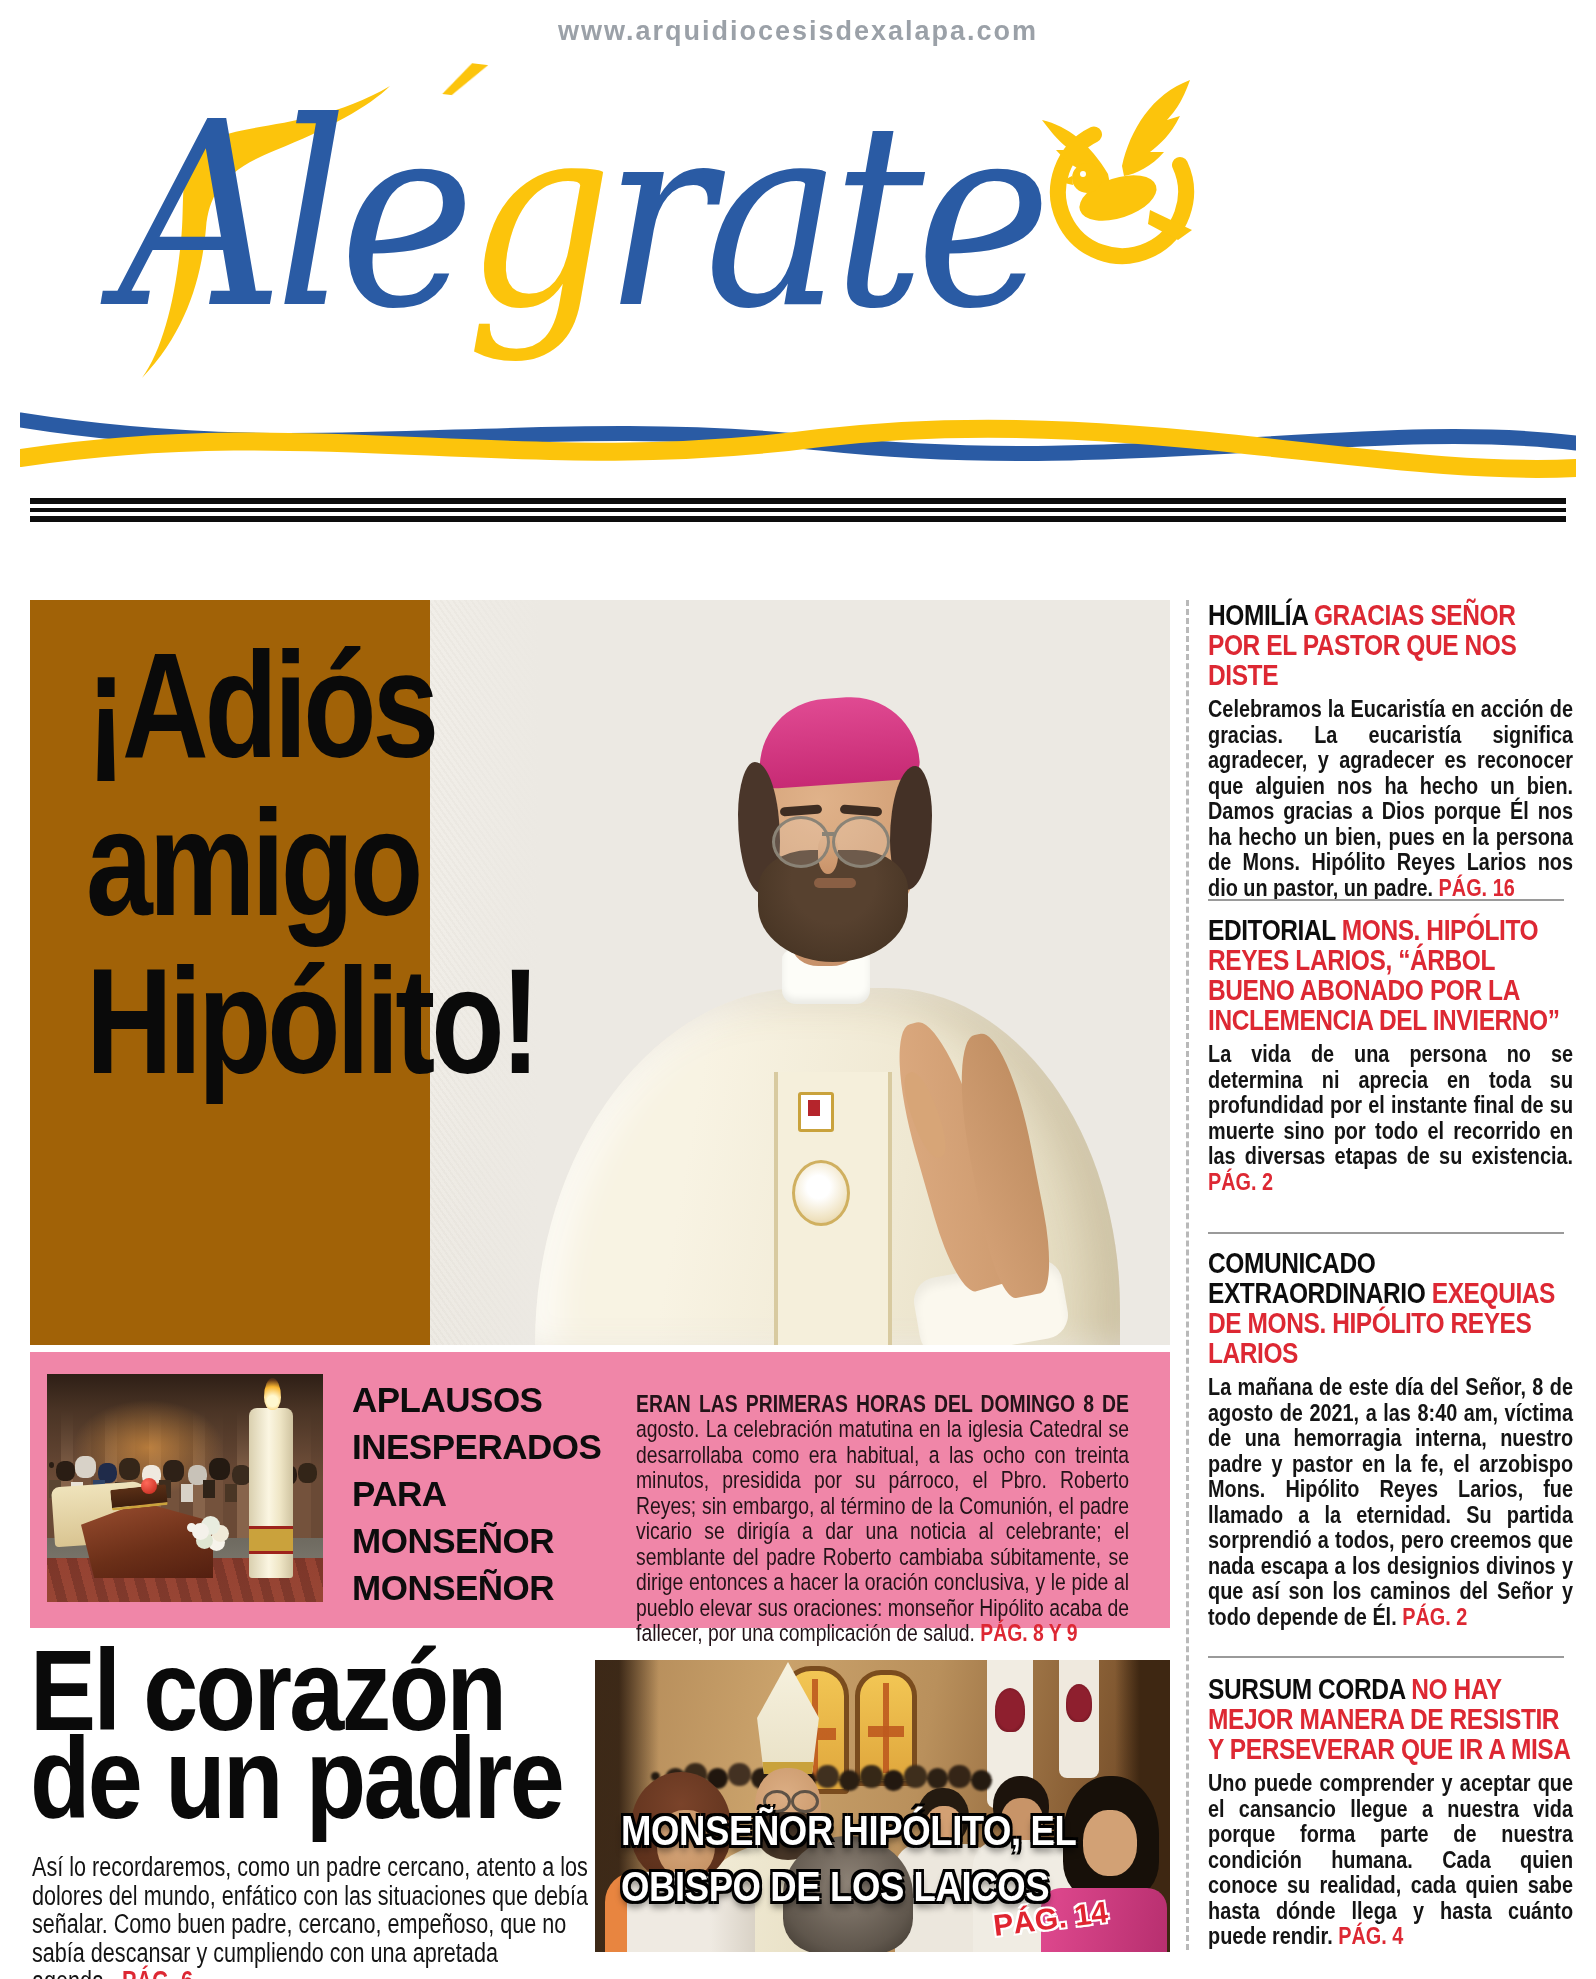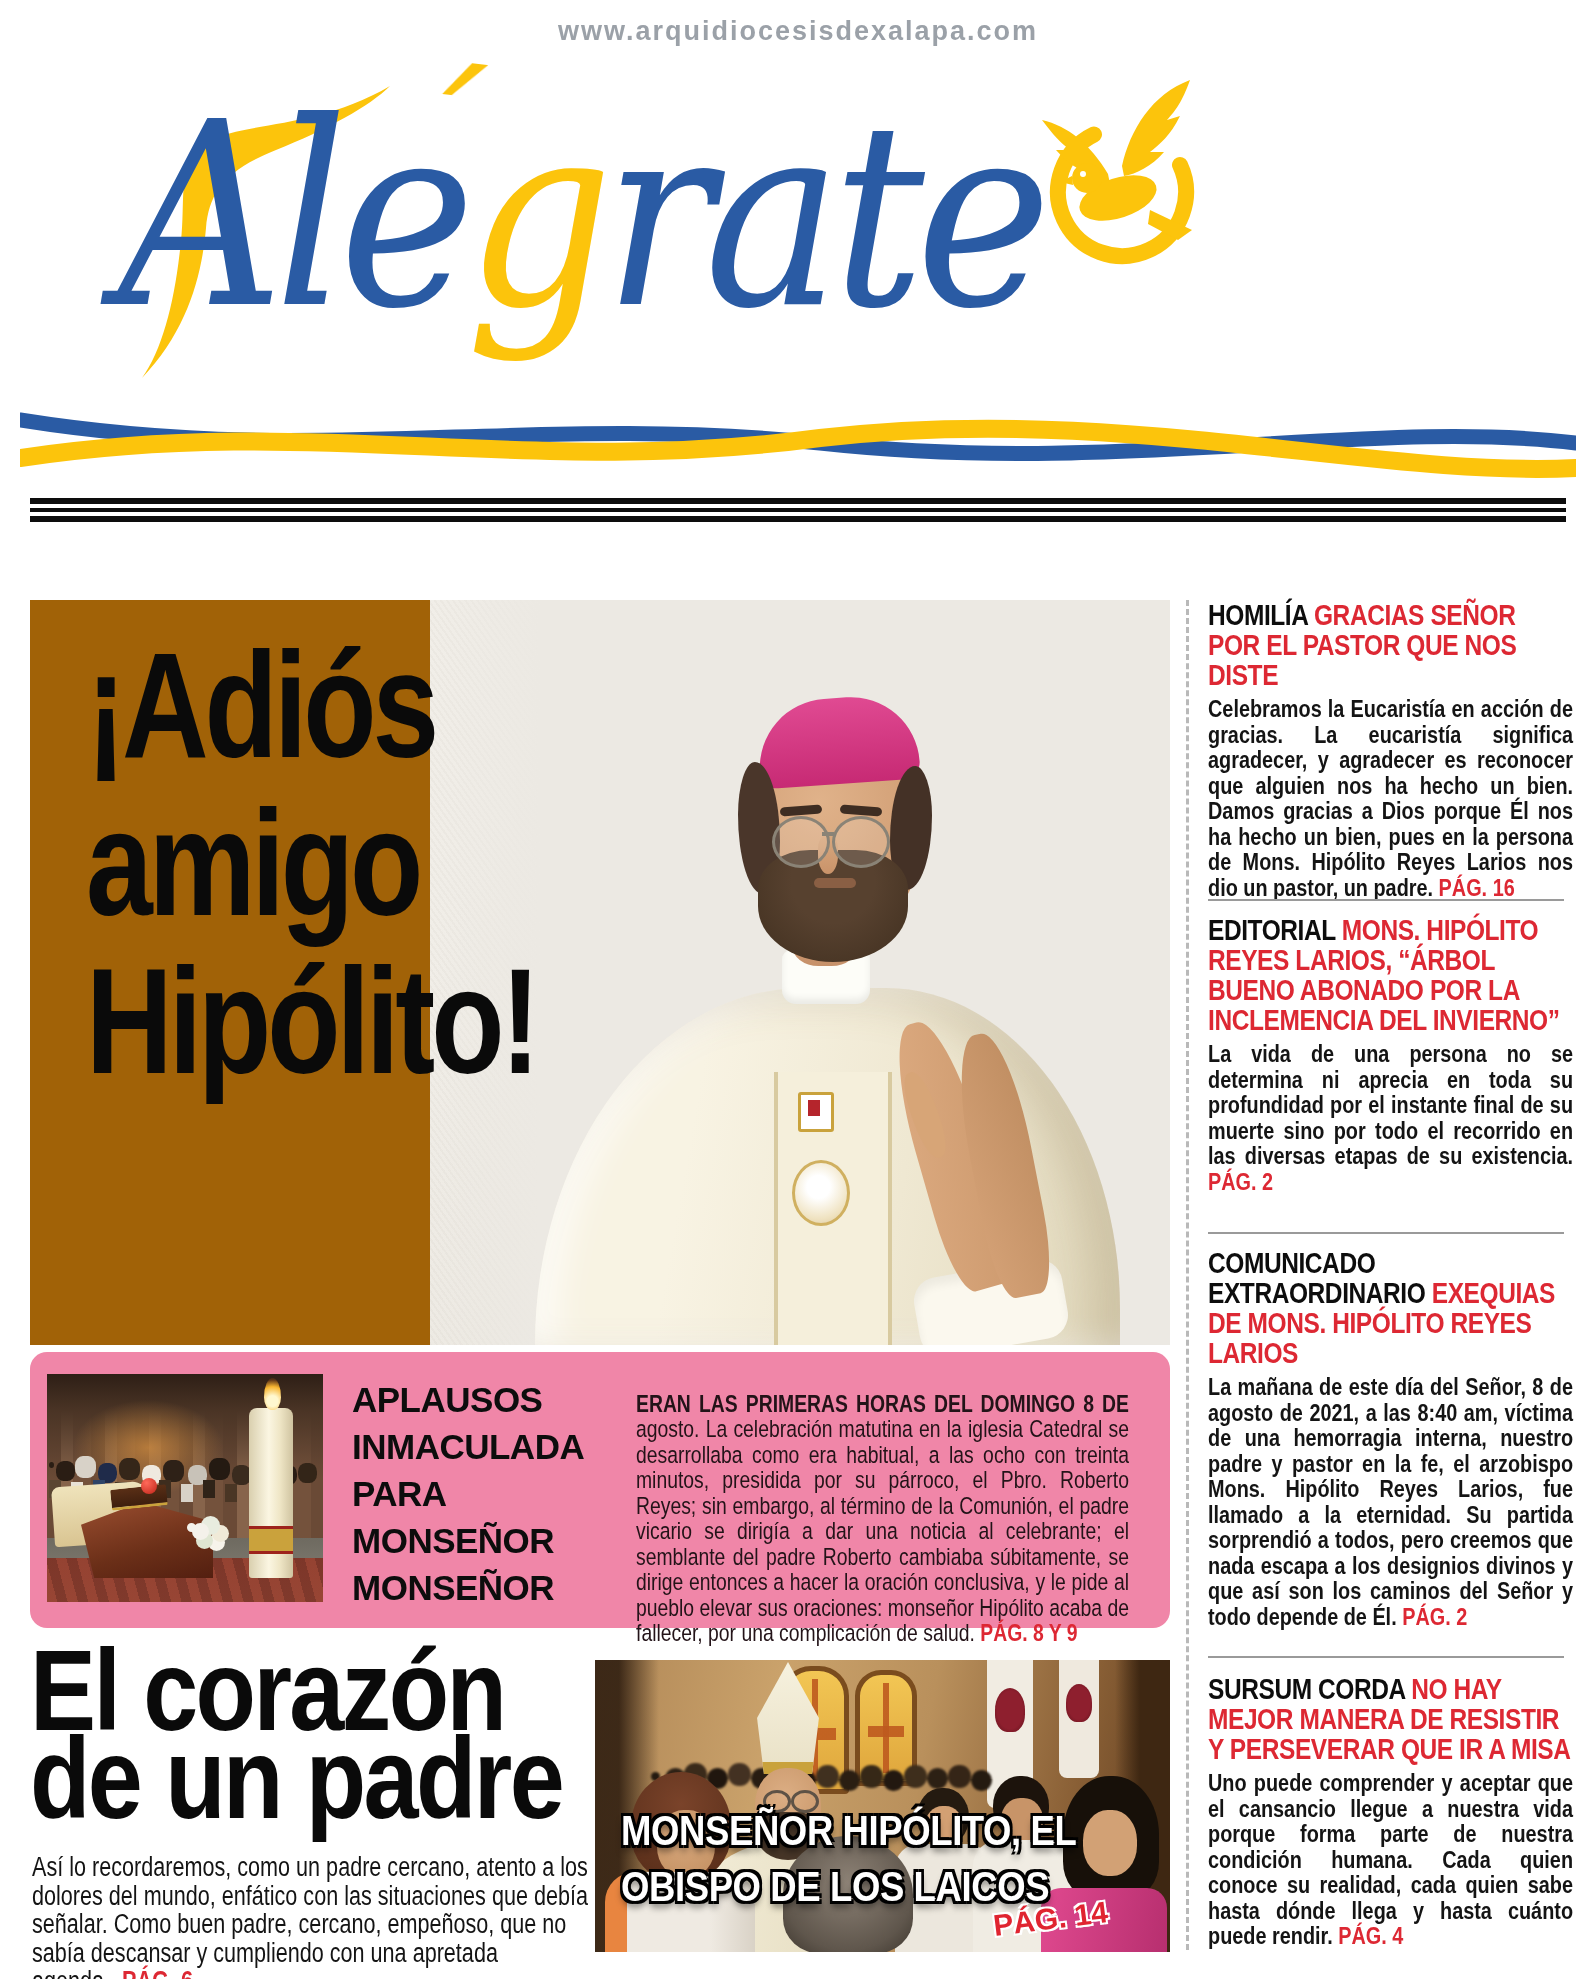--- a/index.html
+++ b/index.html
@@ -104,21 +104,21 @@
   .rc-sec{position:absolute;left:22px;width:432px;transform:scaleX(0.845);transform-origin:0 0;}
   .rc-head{margin:0 0 7px;font-size:29px;line-height:30px;font-weight:bold;color:#0d0d0d;
            letter-spacing:-0.5px;}
   .rc-title{color:#dd2833;}
   .rc-body{margin:0;font-size:23.5px;line-height:25.5px;font-weight:bold;text-align:justify;
            color:#141414;}
   .pageref{color:#dd2833;font-weight:bold;white-space:nowrap;}
   .rc-sep{position:absolute;left:22px;width:356px;height:2px;background:#9a9a9a;}
 
   
-  .pink-box{left:30px;top:1352px;width:1140px;height:276px;background:#f086a8;border-radius:17px;}
+  .pink-box{left:30px;top:1352px;width:1140px;height:276px;background:#f086a8;}
   .pb-head{position:absolute;left:322px;top:24px;font-size:35px;font-weight:bold;
            line-height:47px;color:#0d0d0d;letter-spacing:-0.5px;}
   .pb-body{position:absolute;left:606px;top:14px;width:624px;transform:scaleX(0.79);
            transform-origin:0 0;font-size:24.5px;line-height:25.5px;text-align:justify;
            color:#231318;}
   .pb-lead{font-weight:bold;}
   
   .coffin-photo{position:absolute;left:17px;top:22px;width:276px;height:228px;overflow:hidden;}
   .cf-bg{position:absolute;inset:0;background:
       linear-gradient(180deg,#2e1f16 0,#4a3425 16%,rgba(0,0,0,0) 46%),
@@ -366,21 +366,21 @@
     <div class="cf-book"></div>
     <div class="cf-ball"></div>
     <div class="cf-flowers"></div>
     <div class="cf-candle"></div>
     <div class="cf-band"></div>
     <div class="cf-flame"></div>
   </div>
 
   <div class="pb-head">
     <div>APLAUSOS</div>
-    <div>INMACULADA</div>
+    <div>INESPERADOS</div>
     <div>PARA</div>
     <div>MONSEÑOR</div>
     <div>MONSEÑOR</div>
   </div>
 
   <p class="pb-body"><span class="pb-lead">ERAN LAS PRIMERAS HORAS DEL DOMINGO 8 DE</span> <span>agosto. La celebración matutina en la iglesia Catedral se desarrollaba como era habitual, a las ocho con treinta minutos, presidida por su párroco, el Pbro. Roberto Reyes; sin embargo, al término de la Comunión, el padre vicario se dirigía a dar una noticia al celebrante; el semblante del padre Roberto cambiaba súbitamente, se dirige entonces a hacer la oración conclusiva, y le pide al pueblo elevar sus oraciones: monseñor Hipólito acaba de fallecer, por una complicación de salud.</span> <span class="pageref">PÁG. 8 Y 9</span></p>
 </div>
 
 <div class="abs sec-headline">
   <div>El corazón</div>

